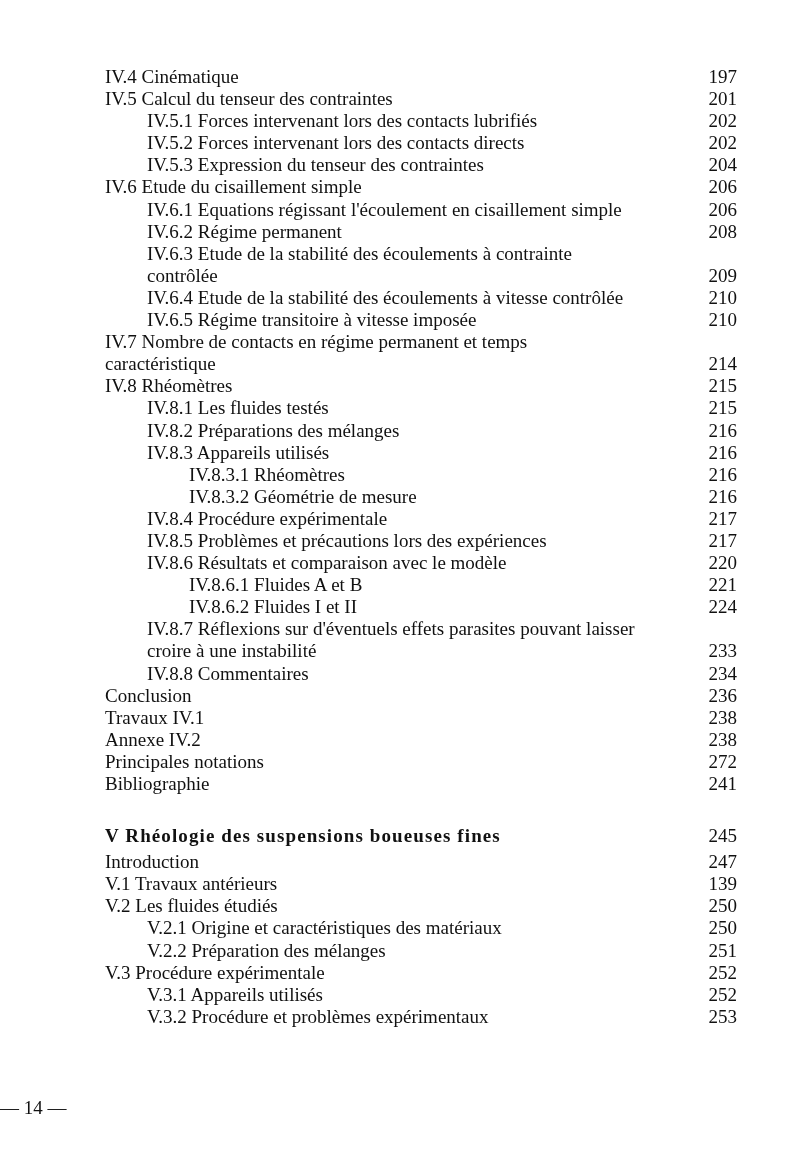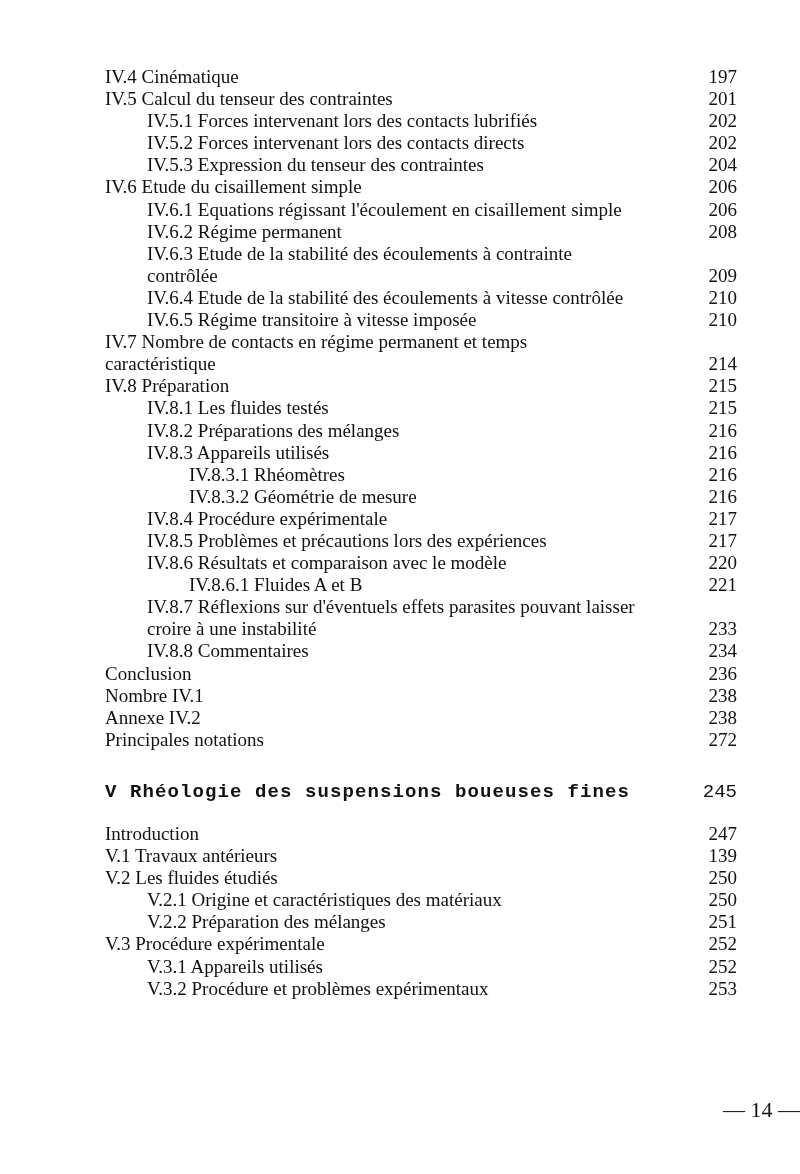--- a/index.html
+++ b/index.html
@@ -5,23 +5,23 @@
   html, body { margin:0; padding:0; background:#ffffff; }
   body { width:800px; height:1174px; position:relative; overflow:hidden;
          font-family:"Liberation Serif","DejaVu Serif",serif; color:#111; }
   .page { position:absolute; left:105px; top:66px; width:632px; }
   .row { position:relative; font-size:19px; line-height:22.1px; height:22.1px; white-space:nowrap; }
   .row .t { position:absolute; left:0; }
   .row .p { position:absolute; right:0; }
   .l1 .t { left:0; }
   .l2 .t { left:42px; }
   .l3 .t { left:84px; }
-  .chapter { font-weight:bold; letter-spacing:1.1px; margin-top:30px; margin-bottom:20px;font-family:Liberation Mono, monospace; }
+  .chapter { font-weight:bold; letter-spacing:1.1px; margin-top:30px; margin-bottom:4px; }
   .chapter .p { font-weight:normal; letter-spacing:0; }
-  .footer { position:absolute; left:0; right:0; top:1097px; text-align:right; font-size:22px; }
+  .footer { position:absolute; left:0; right:0; top:1097px; text-align:left; font-size:19px; }
 </style>
 </head>
 <body>
 
 <div class="page">
   <div id="part1">
       <div class="row l1">
         <span class="t">IV.4 Cinématique</span>
         <span class="p">197</span>
       </div>
@@ -71,21 +71,21 @@
       </div>
       <div class="row l1">
         <span class="t">IV.7 Nombre de contacts en régime permanent et temps</span>
         <span class="p"></span>
       </div>
       <div class="row l1">
         <span class="t">caractéristique</span>
         <span class="p">214</span>
       </div>
       <div class="row l1">
-        <span class="t">IV.8 Préparation</span>
+        <span class="t">IV.8 Rhéomètres</span>
         <span class="p">215</span>
       </div>
       <div class="row l2">
         <span class="t">IV.8.1 Les fluides testés</span>
         <span class="p">215</span>
       </div>
       <div class="row l2">
         <span class="t">IV.8.2 Préparations des mélanges</span>
         <span class="p">216</span>
       </div>
@@ -110,47 +110,55 @@
         <span class="p">217</span>
       </div>
       <div class="row l2">
         <span class="t">IV.8.6 Résultats et comparaison avec le modèle</span>
         <span class="p">220</span>
       </div>
       <div class="row l3">
         <span class="t">IV.8.6.1 Fluides A et B</span>
         <span class="p">221</span>
       </div>
+      <div class="row l3">
+        <span class="t">IV.8.6.2 Fluides I et II</span>
+        <span class="p">224</span>
+      </div>
       <div class="row l2">
         <span class="t">IV.8.7 Réflexions sur d'éventuels effets parasites pouvant laisser</span>
         <span class="p"></span>
       </div>
       <div class="row l2">
         <span class="t">croire à une instabilité</span>
         <span class="p">233</span>
       </div>
       <div class="row l2">
         <span class="t">IV.8.8 Commentaires</span>
         <span class="p">234</span>
       </div>
       <div class="row l1">
         <span class="t">Conclusion</span>
         <span class="p">236</span>
       </div>
       <div class="row l1">
-        <span class="t">Nombre IV.1</span>
+        <span class="t">Travaux IV.1</span>
         <span class="p">238</span>
       </div>
       <div class="row l1">
         <span class="t">Annexe IV.2</span>
         <span class="p">238</span>
       </div>
       <div class="row l1">
         <span class="t">Principales notations</span>
         <span class="p">272</span>
+      </div>
+      <div class="row l1">
+        <span class="t">Bibliographie</span>
+        <span class="p">241</span>
       </div>
     </div>
   <div class="row chapter">
     <span class="t">V Rhéologie des suspensions boueuses fines</span>
     <span class="p">245</span>
   </div>
   <div id="part2">
       <div class="row l1">
         <span class="t">Introduction</span>
         <span class="p">247</span>

